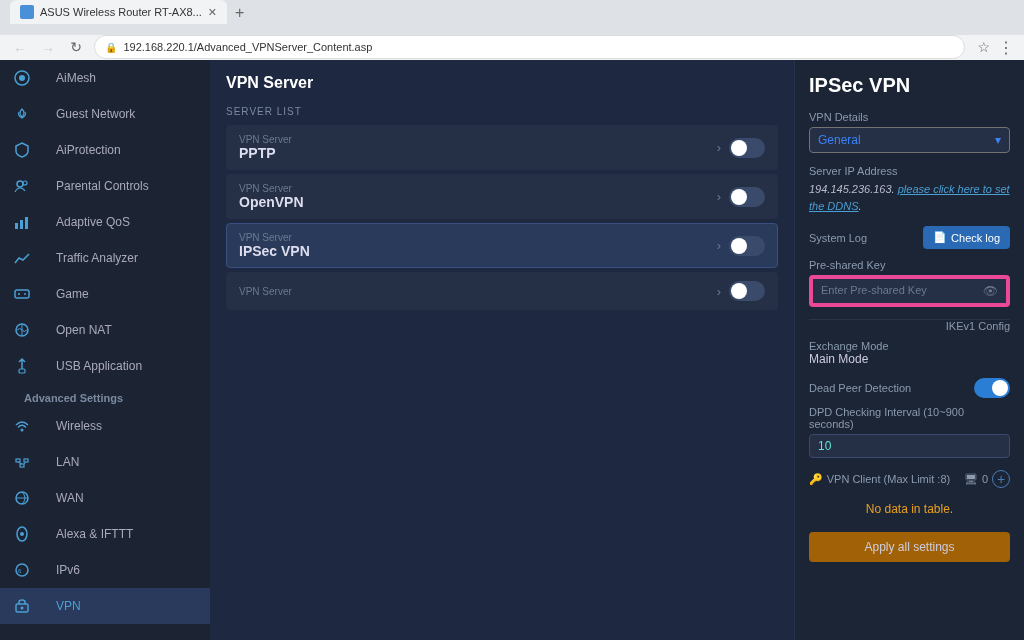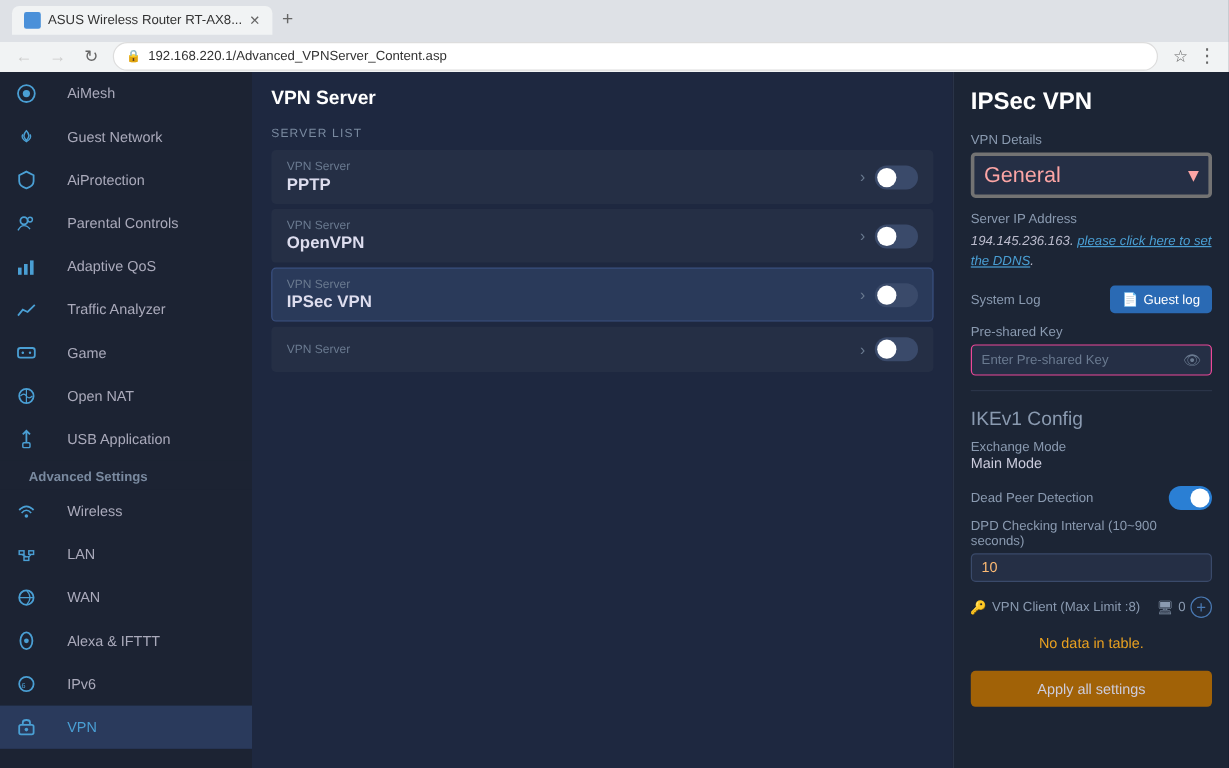--- a/index.html
+++ b/index.html
@@ -1,20 +1,20 @@
 <!DOCTYPE html>
 <html><head>
   <meta charset="utf-8">
   <style>
     * { box-sizing: border-box; margin: 0; padding: 0; }
     body { font-family: Arial, sans-serif; font-size: 13px; background: #1a1a2e; color: #ccc; width: 1024px; height: 640px; overflow: hidden; }
 
     
     .browser-chrome { background: #f1f3f4; height: 60px; display: flex; flex-direction: column; }
-    .browser-tabs { background: #dee1e6; height: 44px; display: flex; align-items: center; padding-left: 10px; }
+    .browser-tabs { background: #dee1e6; height: 44px; display: flex; align-items: flex-start; padding-left: 10px; }
     .browser-tab { background: #f1f3f4; height: 24px; min-width: 180px; display: flex; align-items: center; padding: 0 10px; font-size: 11px; color: #333; border-top-left-radius: 6px; border-top-right-radius: 6px; gap: 6px; }
     .browser-tab .tab-icon { width: 14px; height: 14px; background: #4a90d9; border-radius: 2px; display: inline-block; }
     .browser-tab .tab-close { margin-left: auto; color: #666; cursor: pointer; }
     .browser-toolbar { background: #f1f3f4; height: 32px; display: flex; align-items: center; padding: 0 10px; gap: 8px; }
     .nav-btn { width: 20px; height: 20px; display: flex; align-items: center; justify-content: center; color: #666; cursor: pointer; font-size: 14px; border-radius: 50%; }
     .nav-btn.disabled { color: #ccc; cursor: default; }
     .address-bar { flex: 1; height: 24px; background: #fff; border: 1px solid #ddd; border-radius: 12px; display: flex; align-items: center; padding: 0 10px; font-size: 11px; color: #333; gap: 6px; }
     .address-bar .lock-icon { color: #555; font-size: 10px; }
     .star-icon { color: #666; font-size: 14px; cursor: pointer; margin-left: 4px; }
     .menu-icon { color: #666; font-size: 16px; cursor: pointer; }
@@ -45,34 +45,34 @@
     .toggle { width: 36px; height: 20px; background: #3a4a6a; border-radius: 10px; position: relative; cursor: pointer; flex-shrink: 0; }
     .toggle.on { background: #2a7fd4; }
     .toggle::after { content: ''; position: absolute; width: 16px; height: 16px; background: #fff; border-radius: 50%; top: 2px; left: 2px; transition: left 0.2s; }
     .toggle.on::after { left: 18px; }
 
     
     .right-panel { width: 230px; background: #1c2535; border-left: 1px solid #2a3448; overflow-y: auto; padding: 14px; flex-shrink: 0; }
     .panel-title { font-size: 20px; color: #fff; font-weight: bold; margin-bottom: 14px; }
     .field-group { margin-bottom: 12px; }
     .field-label { font-size: 11px; color: #8a9ab0; margin-bottom: 4px; }
-    .select-box { width: 100%; background: #252f45; border: 3px solid #737373; border-radius: 4px; color: #fca5a5; padding: 5px 8px; font-size: 18px; display: flex; align-items: center; justify-content: space-between; cursor: pointer; }
+    .select-box { width: 100%; background: #252f45; border: 1px solid #737373; border-radius: 4px; color: #3b82f6; padding: 5px 8px; font-size: 12px; display: flex; align-items: center; justify-content: space-between; cursor: pointer; }
     .help-icon { width: 18px; height: 18px; border-radius: 50%; border: 1px solid #6a7a90; display: inline-flex; align-items: center; justify-content: center; color: #6a7a90; font-size: 10px; cursor: pointer; }
     .server-ip-text { font-size: 11px; color: #bbc; line-height: 1.5; font-style: italic; }
     .server-ip-text a { color: #4a9fd4; text-decoration: underline; }
     .system-log-row { display: flex; align-items: center; justify-content: space-between; margin-bottom: 10px; }
     .check-log-btn { background: #2a6ab4; color: #fff; border: none; border-radius: 4px; padding: 5px 10px; font-size: 11px; cursor: pointer; display: flex; align-items: center; gap: 4px; }
-    .text-input { width: 100%; background: #252f45; border: 1px solid #ec4899; border-radius: 4px; color: #ccd; padding: 5px 8px; font-size: 12px; display: flex; align-items: center; justify-content: space-between; }
+    .text-input { width: 100%; background: #252f45; border: 4px solid #ec4899; border-radius: 4px; color: #ccd; padding: 5px 8px; font-size: 12px; display: flex; align-items: flex-start; justify-content: space-between; }
     .eye-icon { color: #6a7a90; cursor: pointer; font-size: 12px; }
-    .config-section-title { font-size: 16px; color: #8a9ab0; margin-bottom: 8px; border-top: 1px solid #2a3448; padding-top: 15px; }
+    .config-section-title { font-size: 11px; color: #8a9ab0; margin-bottom: 8px; border-top: 1px solid #2a3448; padding-top: 0; text-align: right; }
     .exchange-mode-label { font-size: 11px; color: #8a9ab0; }
     .exchange-mode-value { font-size: 12px; color: #ccd; margin-bottom: 8px; }
     .dpd-row { display: flex; align-items: center; justify-content: space-between; margin-bottom: 8px; }
     .dpd-label { font-size: 11px; color: #8a9ab0; }
-    .small-input { background: #252f45; border: 1px solid #3a4a6a; border-radius: 4px; color: #fdba74; padding: 4px 8px; font-size: 12px; width: 100%; }
+    .small-input { background: #252f45; border: 1px solid #3a4a6a; border-radius: 4px; color: #5eead4; padding: 4px 8px; font-size: 12px; width: 100%; }
     .vpn-client-row { display: flex; align-items: center; gap: 4px; font-size: 11px; color: #8a9ab0; margin-bottom: 6px; }
     .vpn-client-row .key-icon { color: #8a9ab0; }
     .add-btn { width: 18px; height: 18px; border-radius: 50%; border: 1px solid #4a7ab4; color: #4a7ab4; display: flex; align-items: center; justify-content: center; cursor: pointer; font-size: 14px; }
     .no-data { color: #e8a020; font-size: 12px; text-align: center; padding: 8px 0; }
     .apply-btn { width: 100%; background: #a16207; color: #ccd; border: none; border-radius: 4px; padding: 8px; font-size: 12px; cursor: pointer; text-align: center; margin-top: 8px; }
 
     
     ::-webkit-scrollbar { width: 6px; }
     ::-webkit-scrollbar-track { background: #1a2030; }
     ::-webkit-scrollbar-thumb { background: #3a4a6a; border-radius: 3px; }
@@ -320,21 +320,21 @@
         <span>194.145.236.163.</span>
         <a href="#" style="color:#4a9fd4; font-size:11px;">please click here to set the DDNS</a>.
       </div>
     </div>
 
     
     <div class="system-log-row field-group">
       <span class="field-label" style="margin-bottom:0;">System Log</span>
       <button class="check-log-btn">
         <span>📄</span>
-        <span>Guest log</span>
+        <span>Check log</span>
       </button>
     </div>
 
     
     <div class="field-group">
       <div class="field-label">Pre-shared Key</div>
       <div class="text-input">
         <span style="color:#6a7a90; font-size:11px;">Enter Pre-shared Key</span>
         <span class="eye-icon">👁</span>
       </div>

